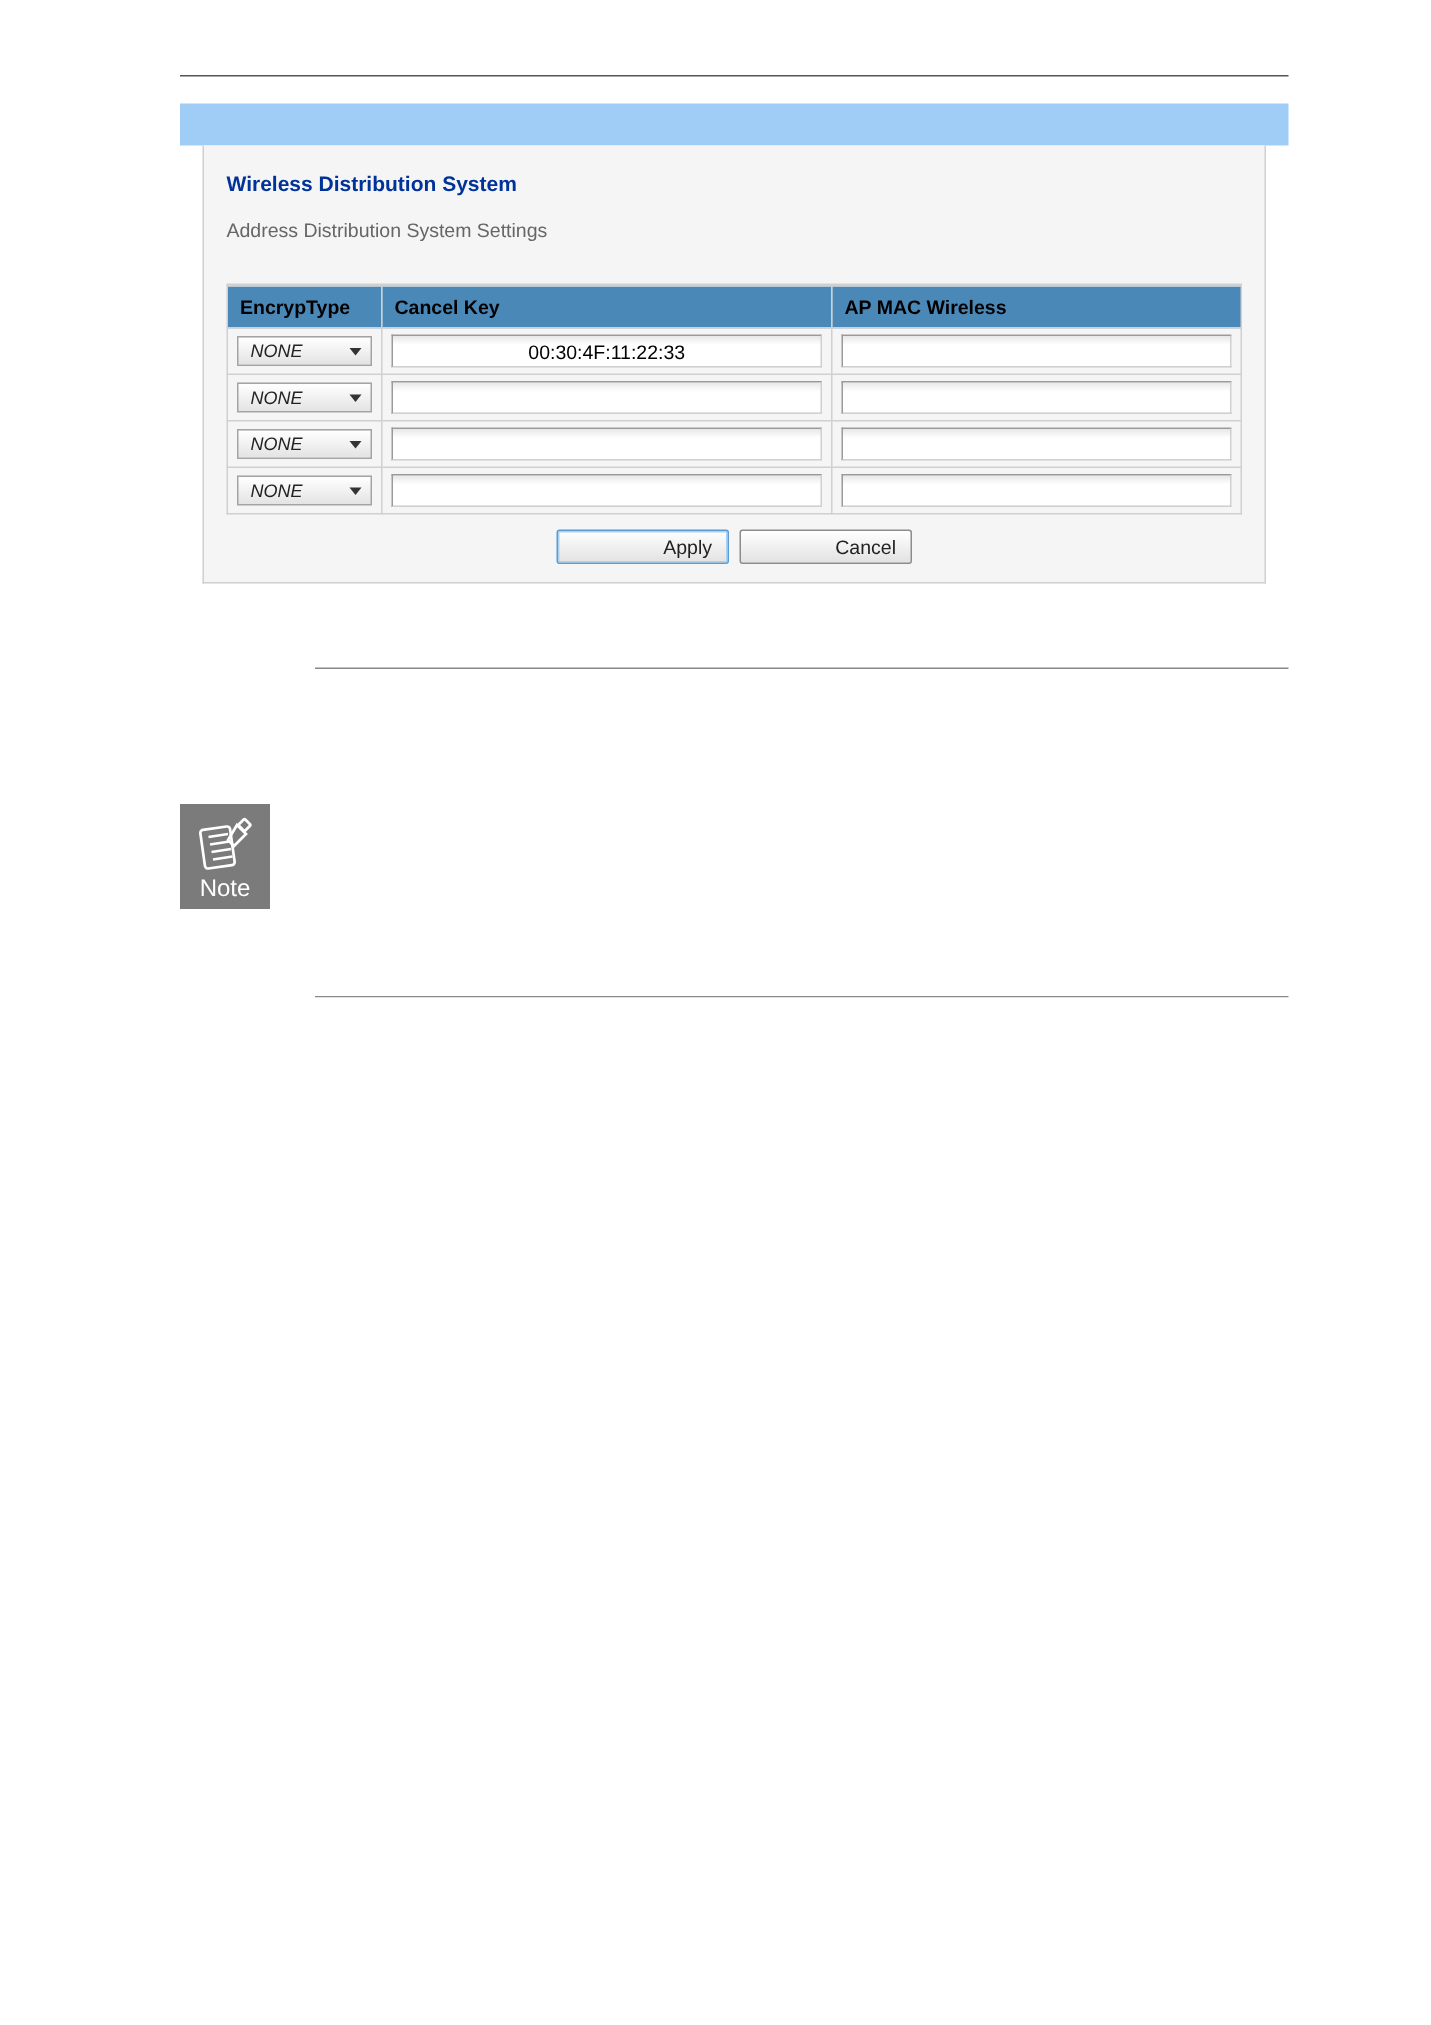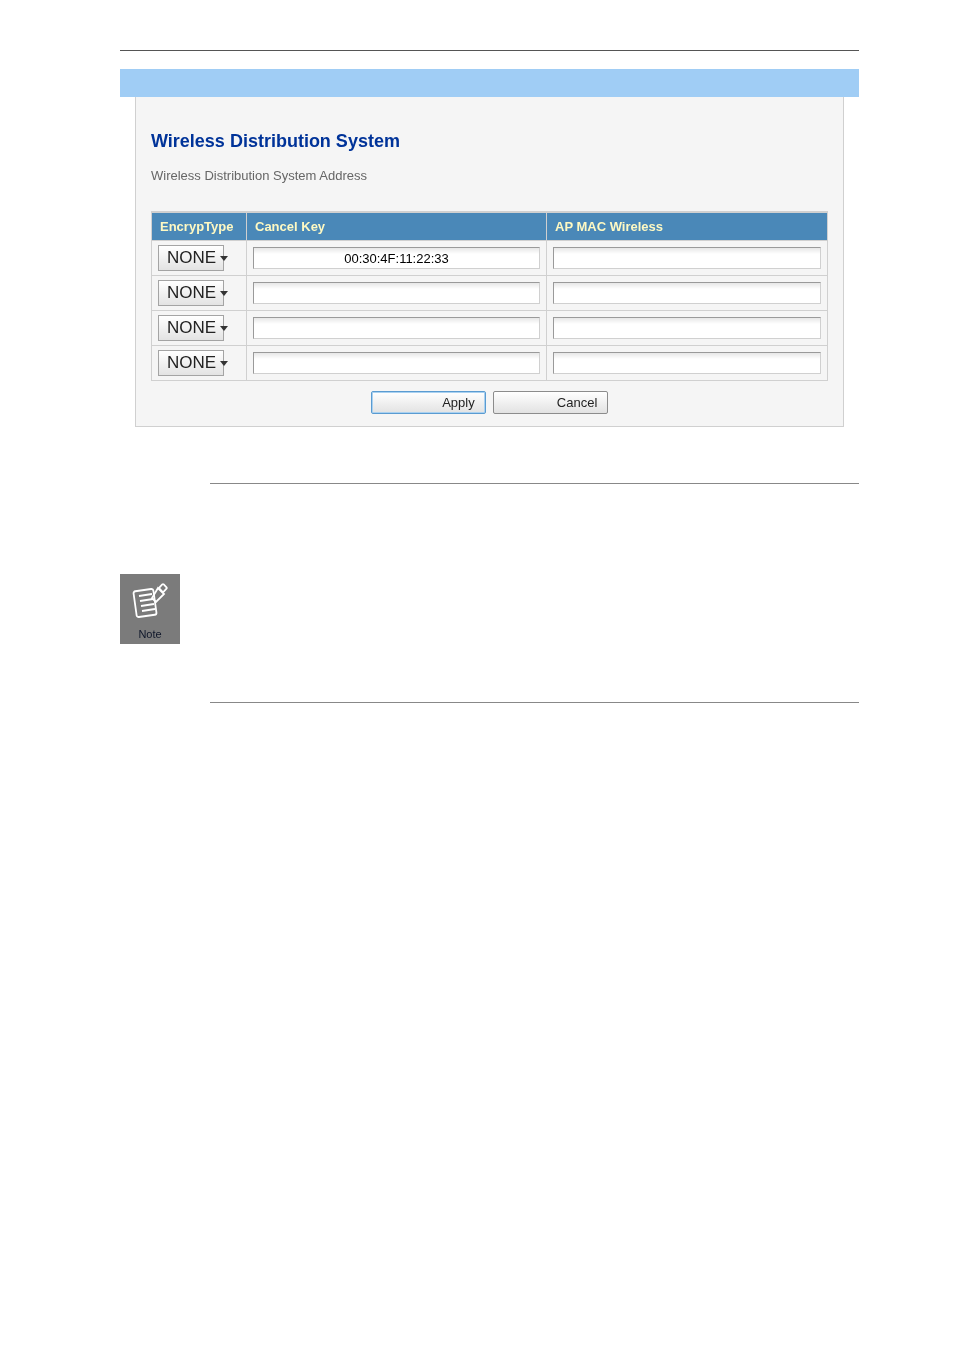--- a/index.html
+++ b/index.html
@@ -30,43 +30,43 @@
     .panel {
       background: #f5f5f5;
       border: 1px solid #d0d0d0;
       border-top: none;
       padding: 15px 15px 12px 15px;
       margin: 0 15px;
       width: auto;
     }
     .panel h2 {
       color: #003399;
-      font-size: 18px;
+      font-size: 14px;
       font-weight: bold;
       margin-bottom: 16px;
-      margin-top: 19px;
+      margin-top: 2px;
     }
     .panel .subtitle {
       color: #666;
       font-size: 13px;
       margin-bottom: 4px;
     }
     .sub-divider {
       border-top: 1px solid #d0d0d0;
       margin-top: 28px;
       margin-bottom: 0;
     }
     table.wds-table {
       width: 100%;
       border-collapse: collapse;
       margin-top: 0;
     }
     table.wds-table thead th {
       background: #4a88b8;
-      color: #fef9c3;
+      color: #000000;
       font-weight: bold;
       font-size: 13px;
       text-align: left;
       padding: 6px 8px;
       border: 1px solid #d0d0d0;
     }
     table.wds-table tbody td {
       border: 1px solid #d0d0d0;
       padding: 4px 6px;
       background: #f5f5f5;
@@ -74,25 +74,26 @@
     }
     .col-encryp-type { width: 95px; }
     .col-encryp-key { width: 300px; }
     .col-ap-mac { width: auto; }
     .select-wrap {
       display: inline-flex;
       align-items: center;
       border: 1px solid #a4a4a4;
       background: linear-gradient(#ffffff, #e3e3e3);
       padding: 2px 6px 2px 8px;
-      font-size: 17px;
+      font-size: 12px;
       color: #222;
-      width: 66px;
+      width: 90px;
       justify-content: space-between;
       cursor: pointer;
+      font-style: italic;
     }
     .select-wrap .caret {
       width: 0;
       height: 0;
       border-left: 4px solid transparent;
       border-right: 4px solid transparent;
       border-top: 5px solid #333;
       margin-left: 4px;
     }
     input.text-input {
@@ -143,22 +144,22 @@
       background: #7b7b7b;
       color: #5b7784;
       display: flex;
       flex-direction: column;
       align-items: center;
       justify-content: flex-end;
       font-size: 13px;
       position: relative;
     }
     .note-icon .label {
-      color: #0f172a;
-      font-size: 11px;
+      color: #ffffff;
+      font-size: 16px;
       padding-bottom: 4px;
     }
     .note-icon svg {
       position: absolute;
       top: 8px;
       left: 10px;
     }
     .bottom-divider {
       border-top: 1px solid #888;
       margin: 58px 0 0 90px;
@@ -167,21 +168,21 @@
 </head>
 <body>
 
 <div class="page-wrap">
   <div class="top-divider"></div>
 
   <div class="blue-bar"></div>
 
   <div class="panel">
     <h2>Wireless Distribution System</h2>
-    <div class="subtitle">Wireless Distribution System Address</div>
+    <div class="subtitle">Address Distribution System Settings</div>
     <div class="sub-divider"></div>
 
     <table class="wds-table">
       <thead>
         <tr>
           <th class="col-encryp-type">EncrypType</th>
           <th class="col-encryp-key">Cancel Key</th>
           <th class="col-ap-mac">AP MAC Wireless</th>
         </tr>
       </thead>

